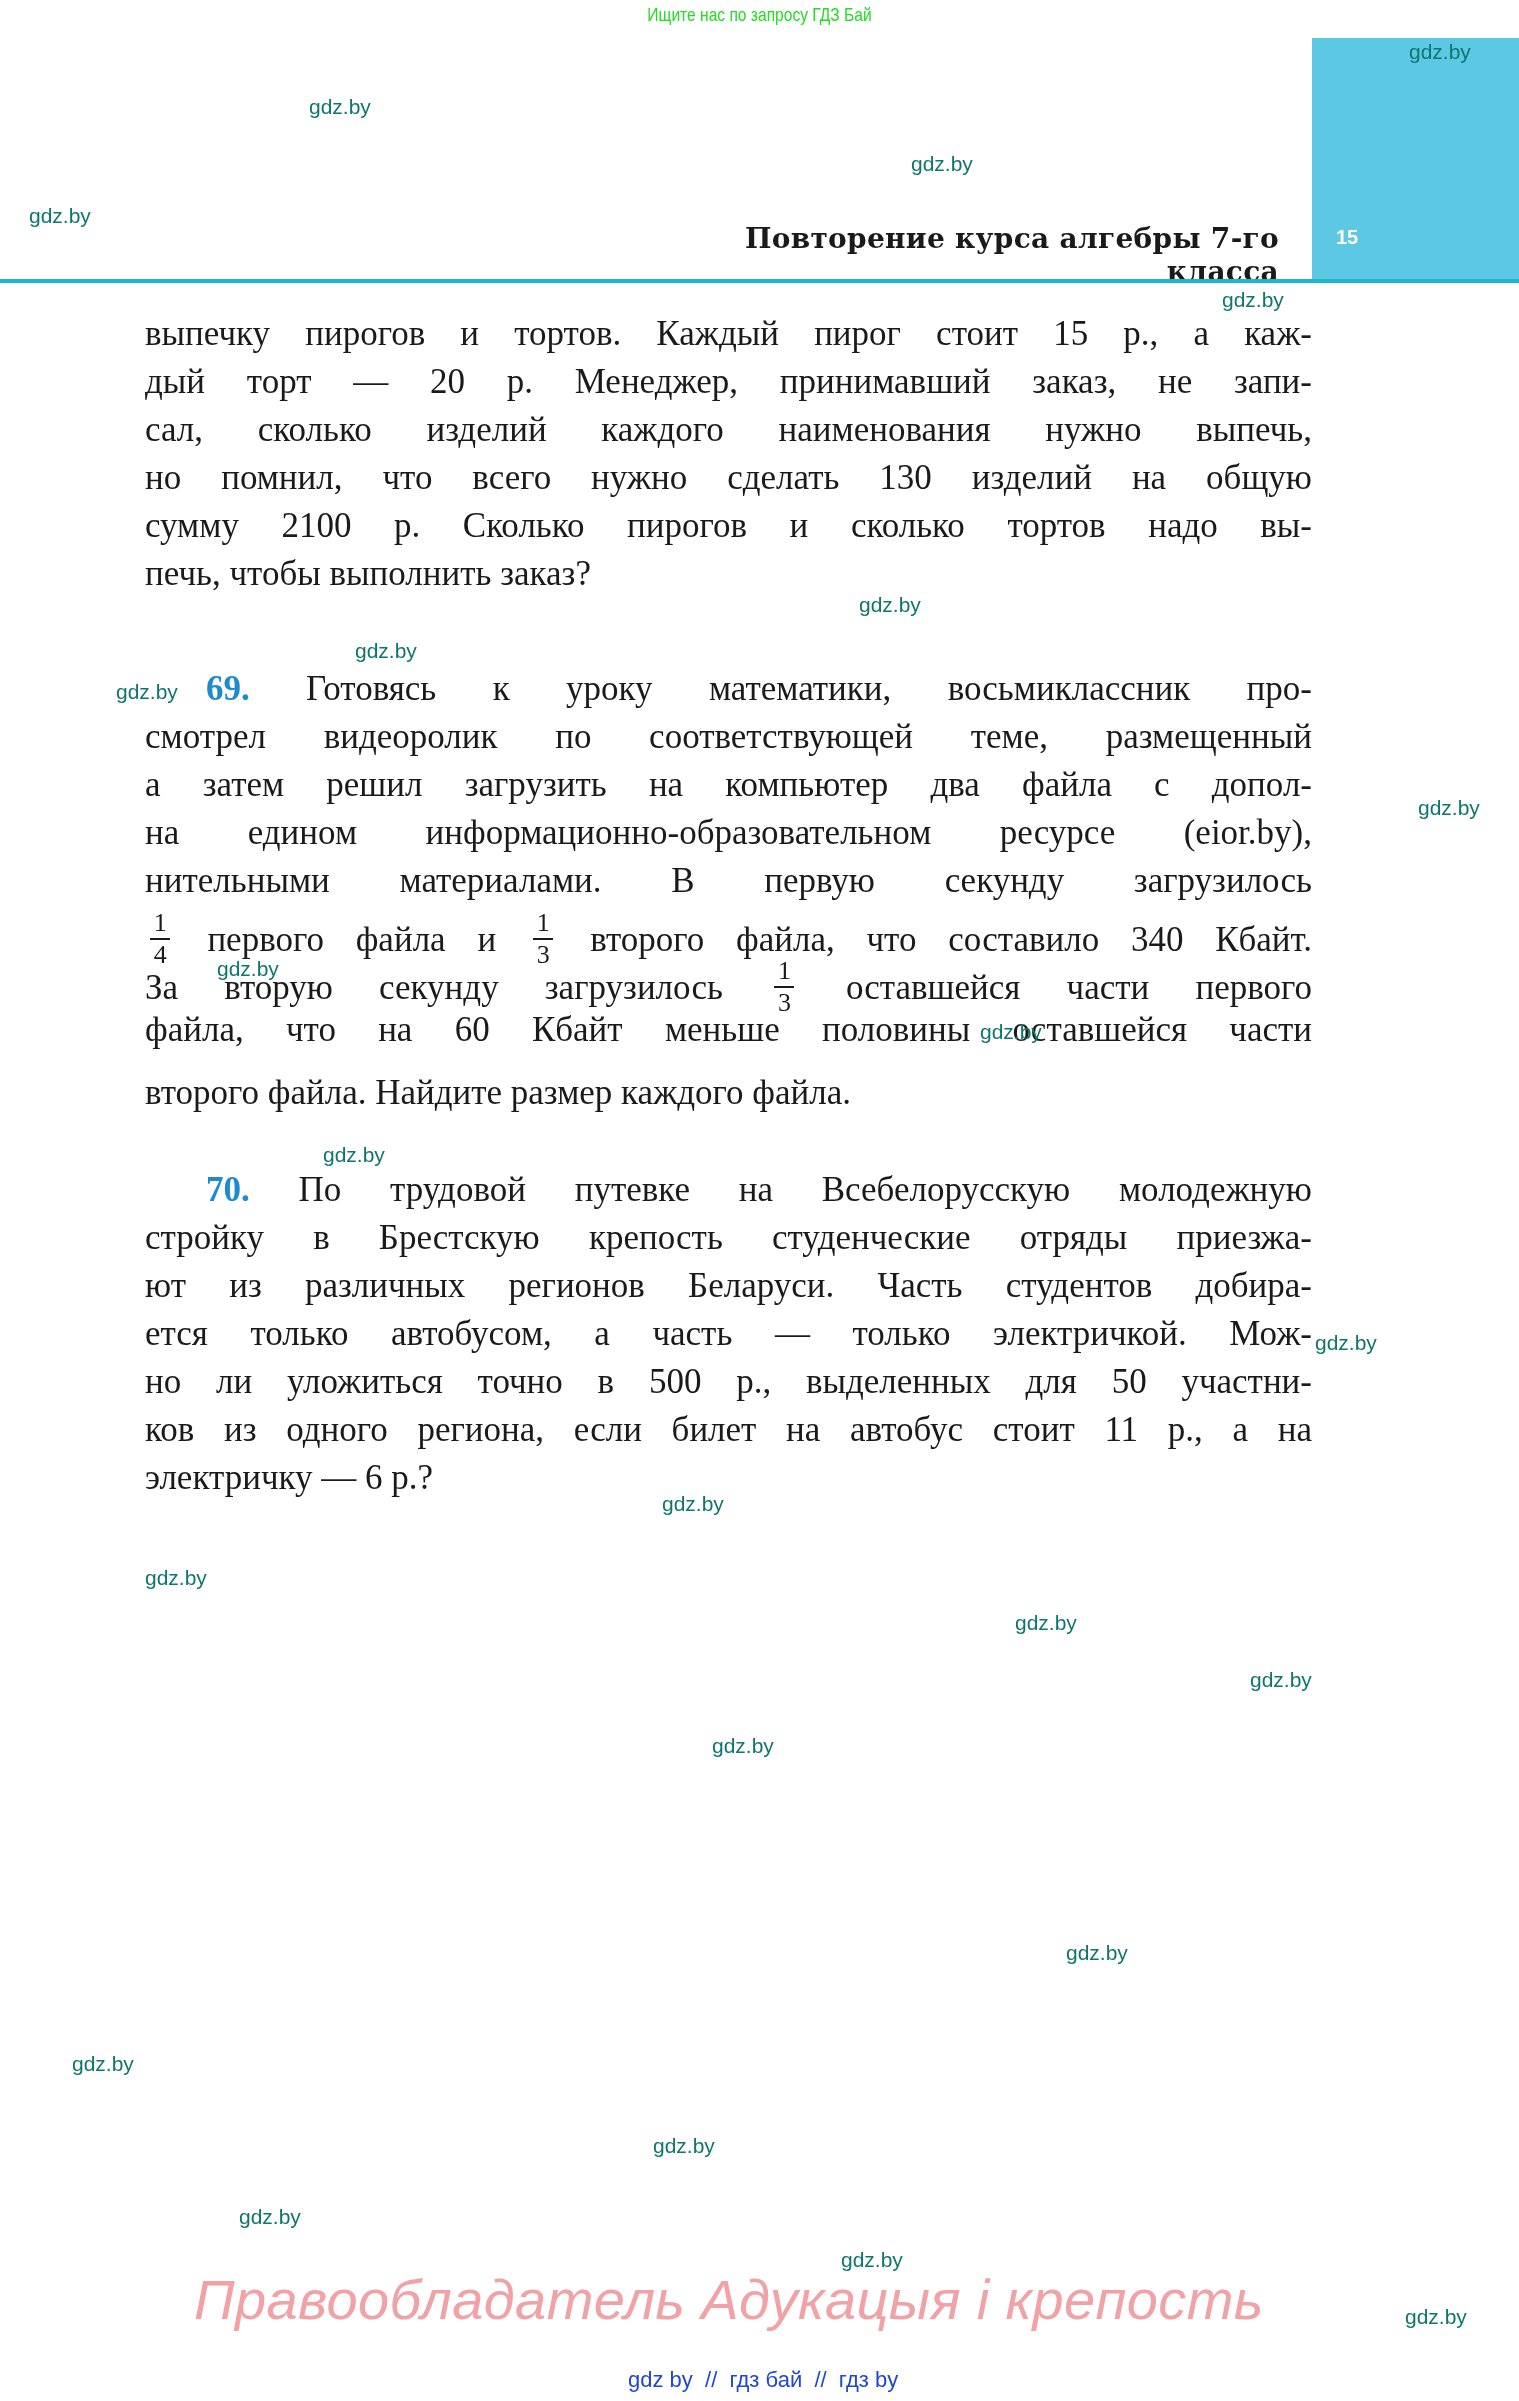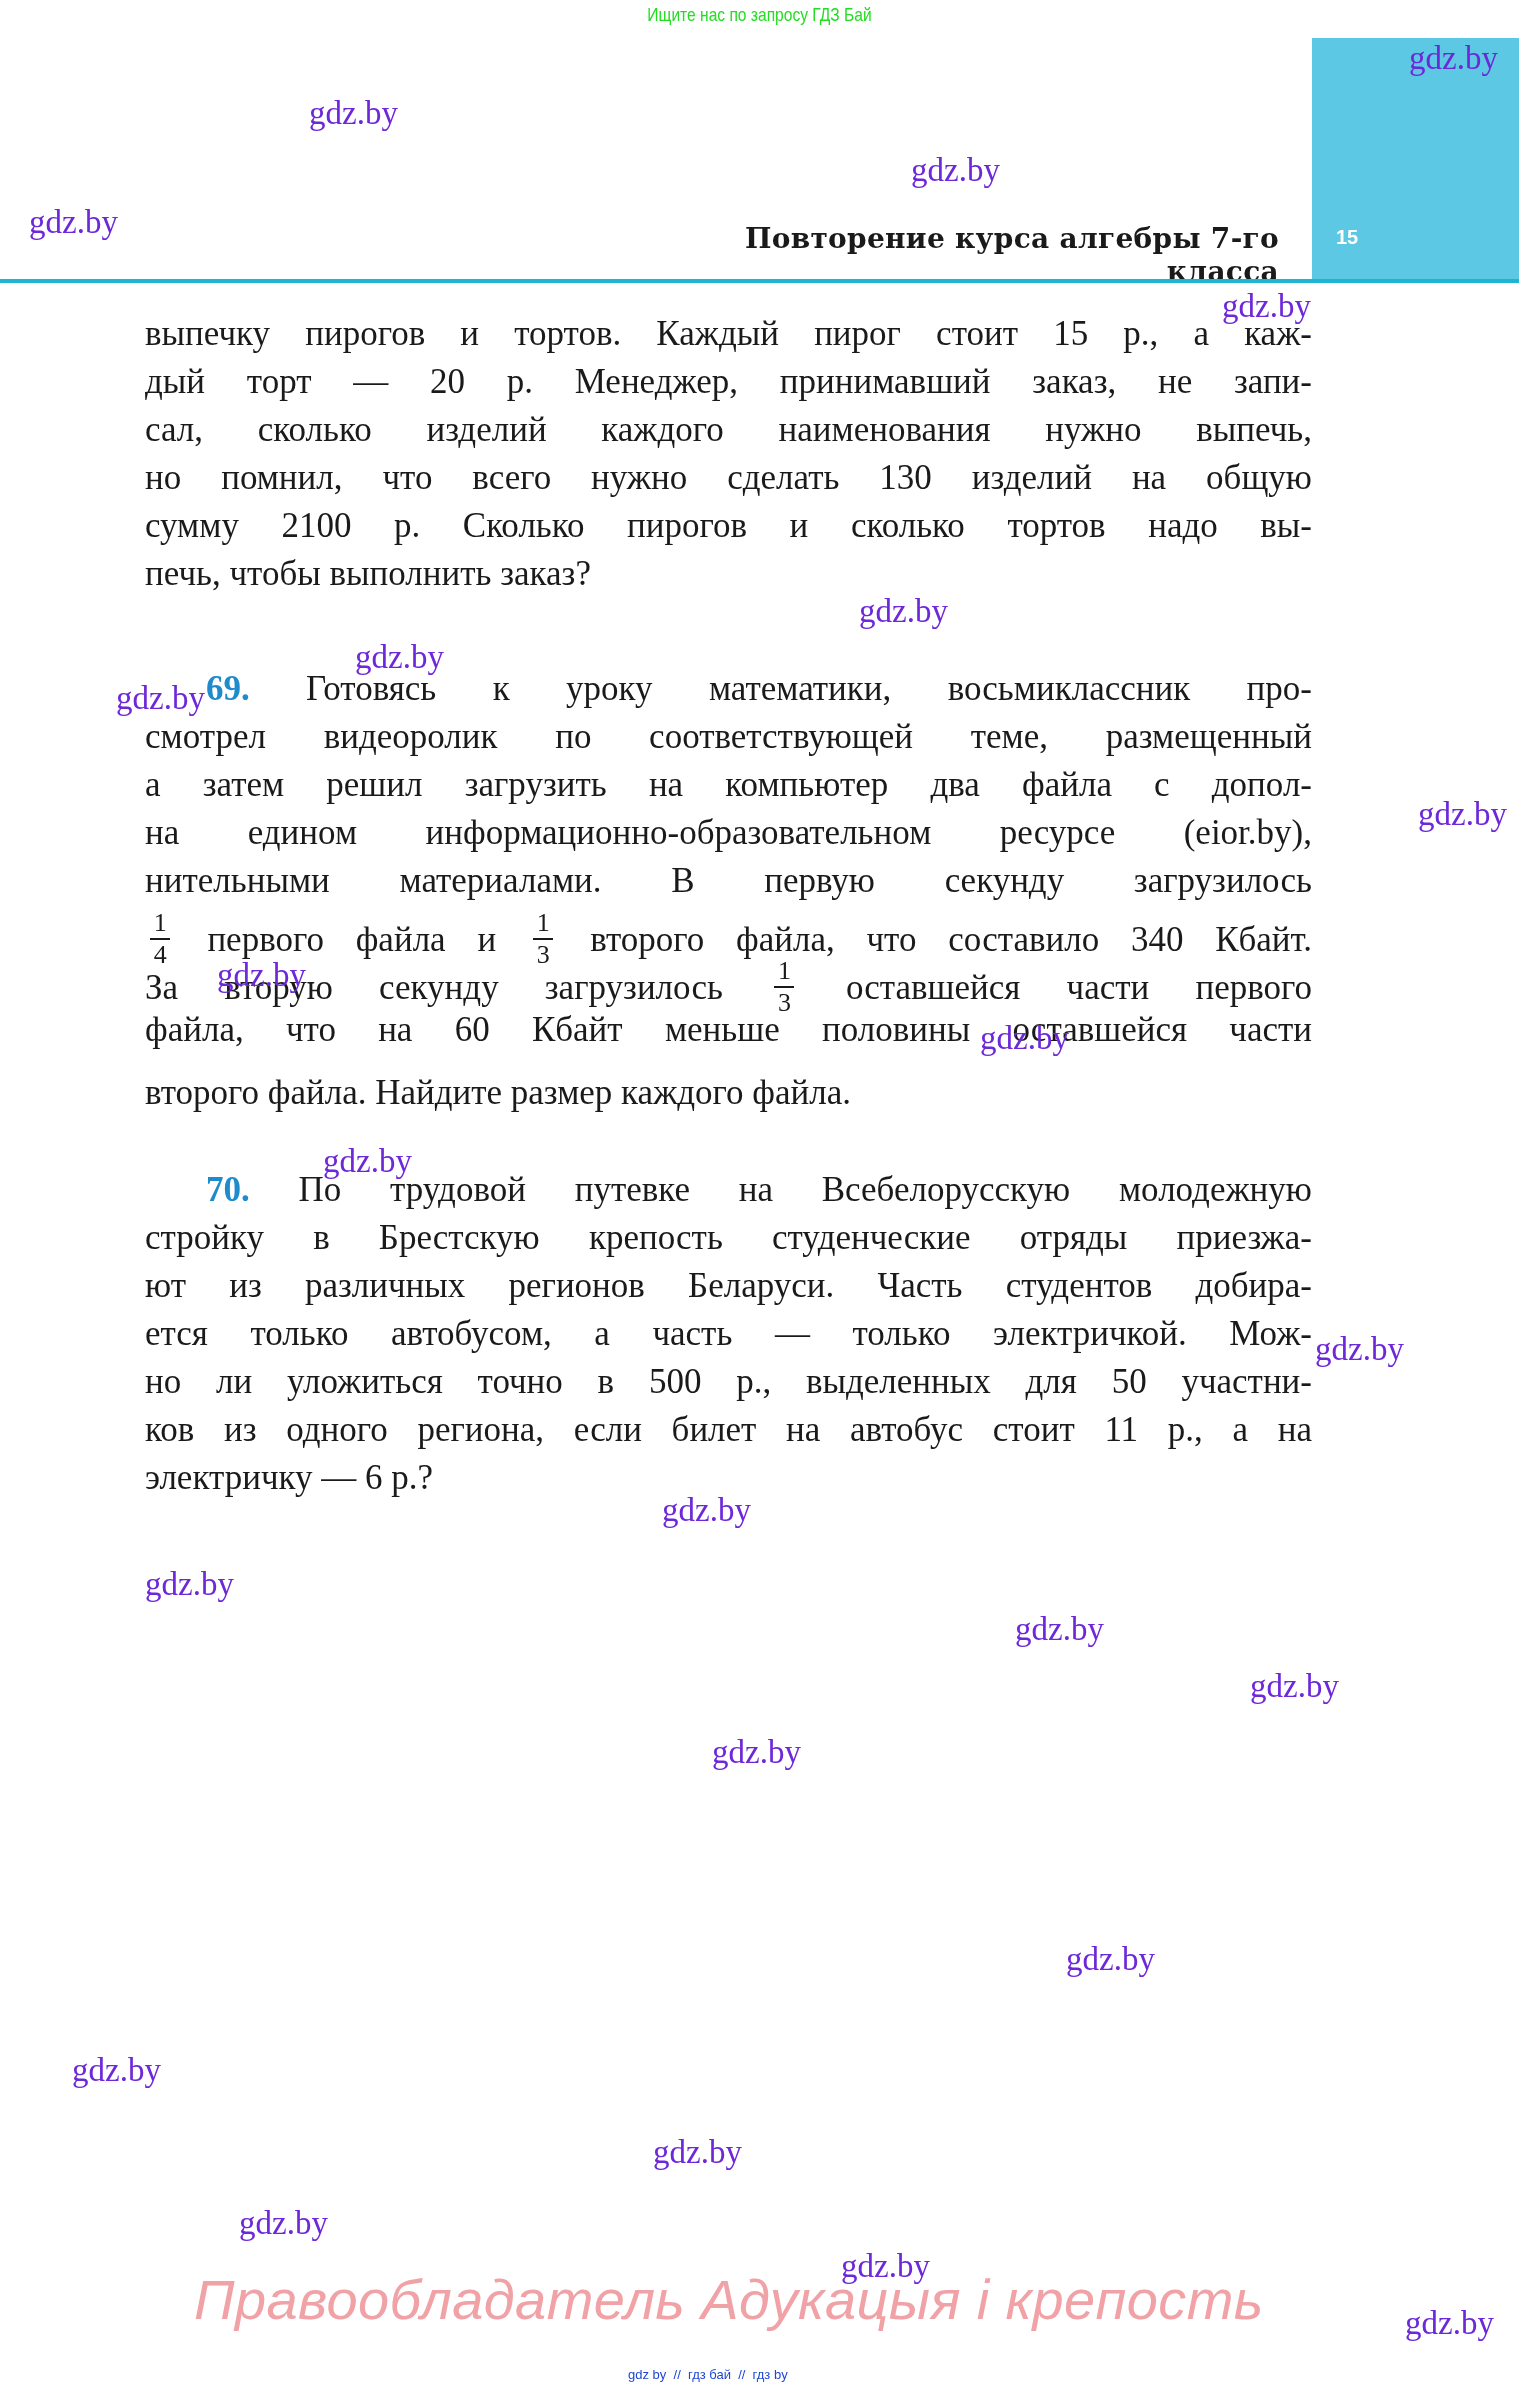--- a/index.html
+++ b/index.html
@@ -36,30 +36,30 @@
   .problem .line.indent { padding-left:61px; }
   .pnum { color:#1e8ccc; font-weight:bold; }
   .frac-line { height:70px; line-height:70px; }
   .frac {
     display:inline-flex; flex-direction:column; align-items:center; vertical-align:middle;
     font-size:26px; line-height:30px; margin:0 5.3px; position:relative; top:-3.5px;
   }
   .frac .num { border-bottom:2.2px solid #1a1a1a; padding:0 3.5px; }
   .frac .den { padding:0 3.5px; }
   .wm {
-    position:absolute; font-family:Liberation Serif, serif; font-size:33px; color:#6d28d9;
+    position:absolute; font-family:Liberation Sans, sans-serif; font-size:21px; color:#0f766e;
     white-space:nowrap;
   }
   .copyright {
     position:absolute; left:194px; top:2267px; font-family:"Liberation Sans", sans-serif;
     font-style:italic; font-size:56px; color:#f0a2a6; white-space:nowrap; letter-spacing:0.4px;
   }
   .footer {
     position:absolute; left:628px; top:2367px; font-family:"Liberation Sans", sans-serif;
-    font-size:13px; color:#1f47d6; white-space:pre;
+    font-size:22px; color:#1f47d6; white-space:pre;
   }
 </style>
 </head>
 <body>
 
 <div class="top-banner">Ищите нас по запросу ГДЗ Бай</div>
 
 <div class="page-tab"></div>
 <div class="page-num">15</div>
 <div class="running-head">Повторение курса алгебры 7-го класса</div>

